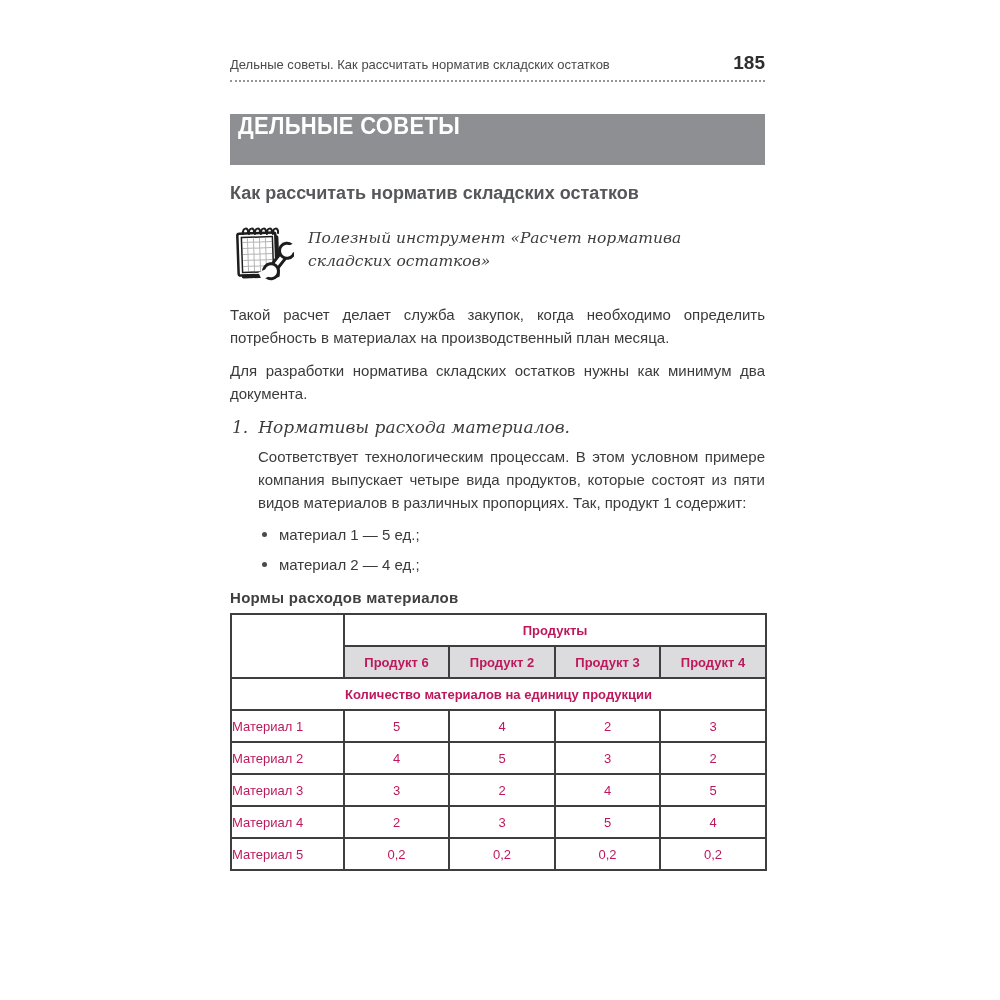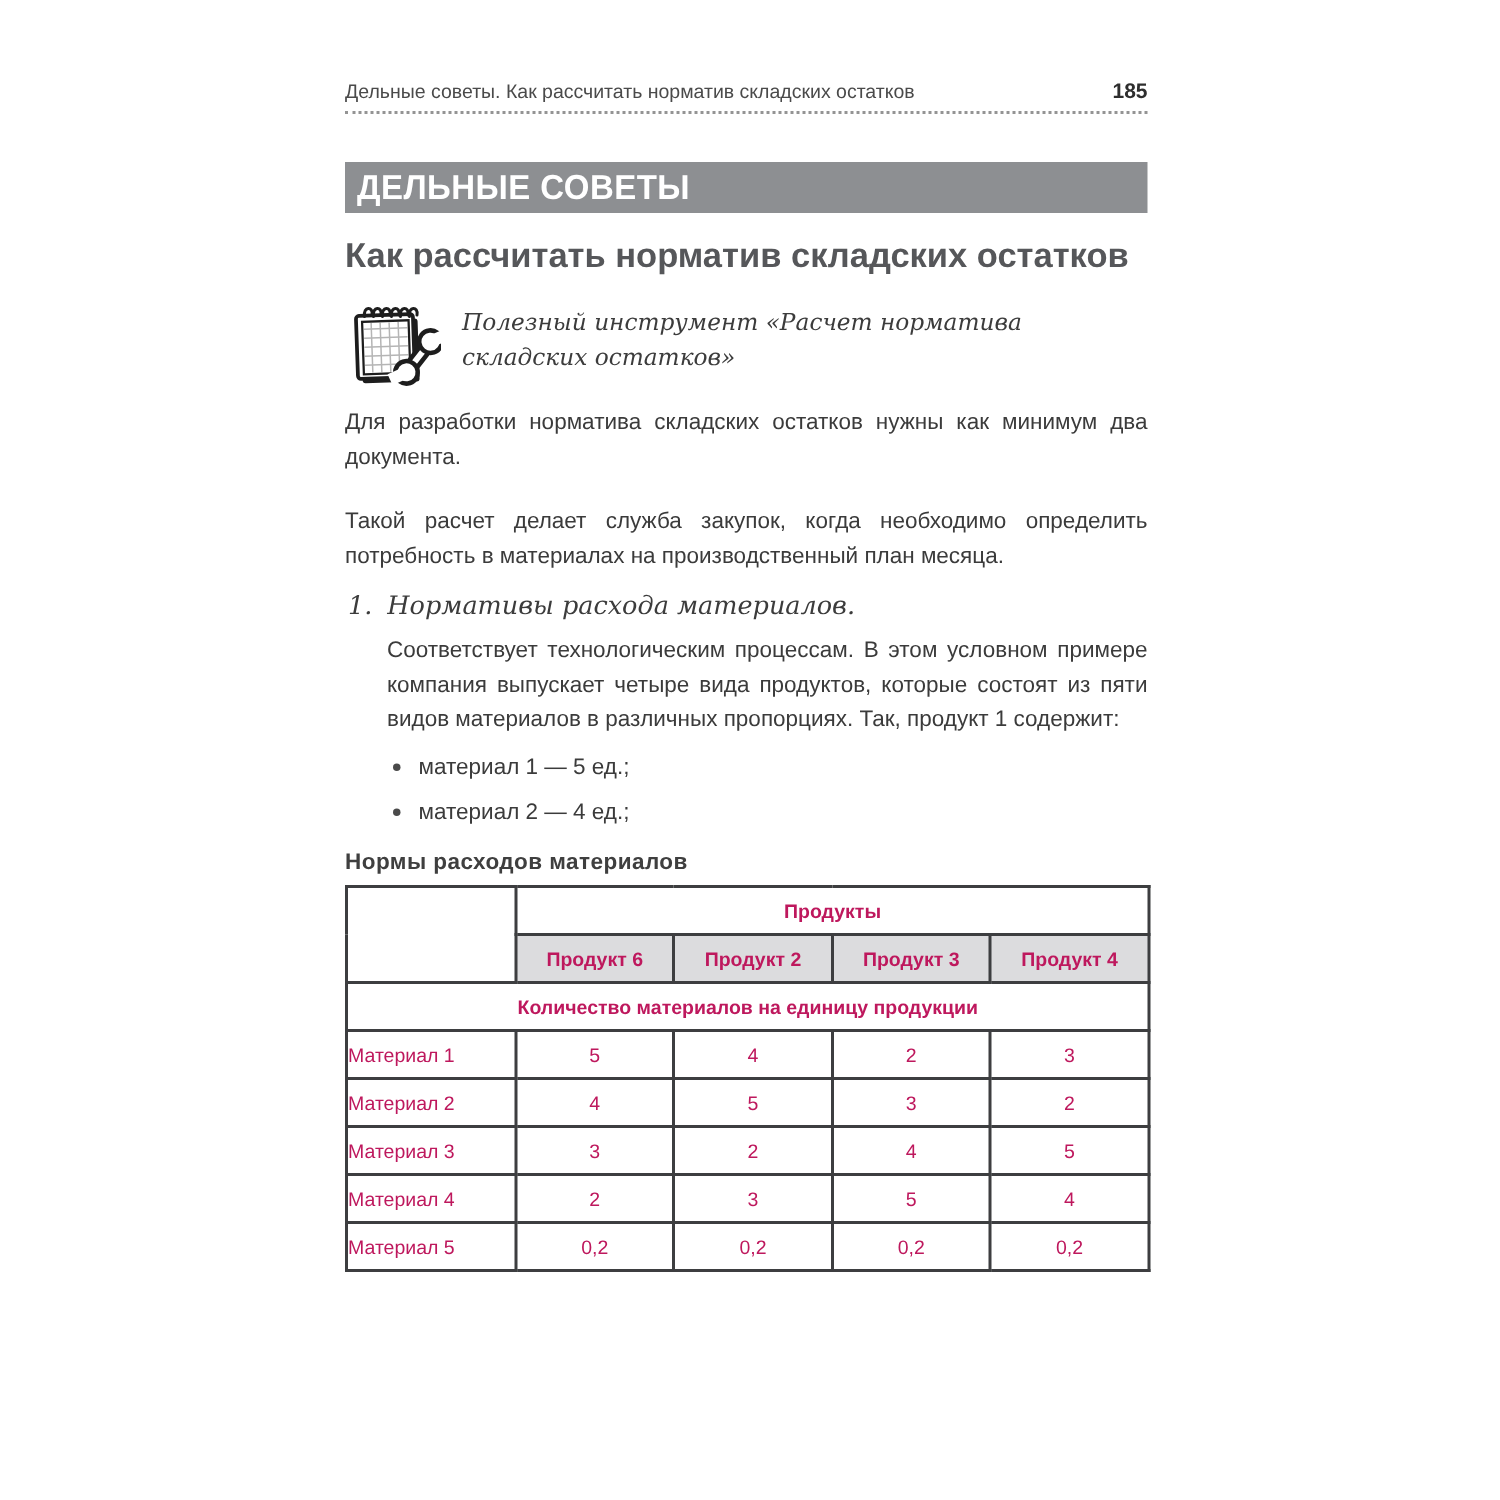--- a/index.html
+++ b/index.html
@@ -4,29 +4,29 @@
 <style>
   html,body{margin:0;padding:0;background:#ffffff;}
   .page{position:relative;width:1000px;height:1000px;background:#ffffff;overflow:hidden;
         font-family:"Liberation Sans", sans-serif;color:#3d3d3d;}
   .content{position:absolute;left:230px;top:52px;width:535px;}
 
   
   .running-head{display:flex;justify-content:space-between;align-items:baseline;
       padding-bottom:6px;border-bottom:2px dotted #949494;gap:24px;}
   .running-title{font-size:13px;color:#4a4a4a;}
-  .page-number{font-size:14px;font-weight:bold;color:#2e2e2e;}
+  .page-number{font-size:19px;font-weight:bold;color:#2e2e2e;}
 
   
-  .banner{margin-top:32px;height:34px;background:#8d8f92;display:flex;align-items:center;}
+  .banner{margin-top:32px;height:51px;background:#8d8f92;display:flex;align-items:flex-start;}
   .banner span{color:#ffffff;font-weight:bold;font-size:22px;letter-spacing:.3px;padding-left:8px;
       transform:scaleY(1.05);}
 
   
-  h1.chapter{margin:14px 0 0 0;font-size:23px;line-height:28px;font-weight:bold;color:#56575a;}
+  h1.chapter{margin:14px 0 0 0;font-size:18px;line-height:28px;font-weight:bold;color:#56575a;}
 
   
   .tip{display:flex;margin-top:16px;}
   .tip-icon{flex:0 0 62px;width:62px;height:60px;margin-left:2px;}
   .tip-text{margin:4px 0 0 14px;font-style:italic;font-family:"DejaVu Serif", serif;
       font-size:15.5px;line-height:23px;color:#3c3c3c;max-width:420px;}
 
   
   .para{margin:20px 0 0 0;font-size:15px;line-height:23px;text-align:justify;color:#3b3b3b;}
   .para.p2{margin-top:10px;}
@@ -95,22 +95,22 @@
             <circle cx="0" cy="-13" r="7.5" fill="#ffffff" stroke="#1d1d1d" stroke-width="3"></circle>
             <rect x="-4" y="-25" width="8" height="11" fill="#ffffff" transform="rotate(28 0 -13)"></rect>
             <circle cx="0" cy="13" r="7.5" fill="#ffffff" stroke="#1d1d1d" stroke-width="3"></circle>
             <rect x="-4" y="14" width="8" height="11" fill="#ffffff" transform="rotate(28 0 13)"></rect>
           </g>
         </svg>
       </span>
       <p class="tip-text">Полезный инструмент «Расчет норматива складских остатков»</p>
     </div>
 
+    <p class="para">Такой расчет делает служба закупок, когда необходимо определить потребность в материалах на производственный план месяца.</p>
     <p class="para p2">Для разработки норматива складских остатков нужны как минимум два документа.</p>
-    <p class="para">Такой расчет делает служба закупок, когда необходимо определить потребность в материалах на производственный план месяца.</p>
 
     <div class="numbered">
       <span class="num">1.</span><span>Нормативы расхода материалов.</span>
     </div>
 
     <p class="para indent">Соответствует технологическим процессам. В этом условном примере компания выпускает четыре вида продуктов, которые состоят из пяти видов материалов в различных пропорциях. Так, продукт 1 содержит:</p>
 
     <ul class="bullets">
       <li>
         <span class="dot"></span>

